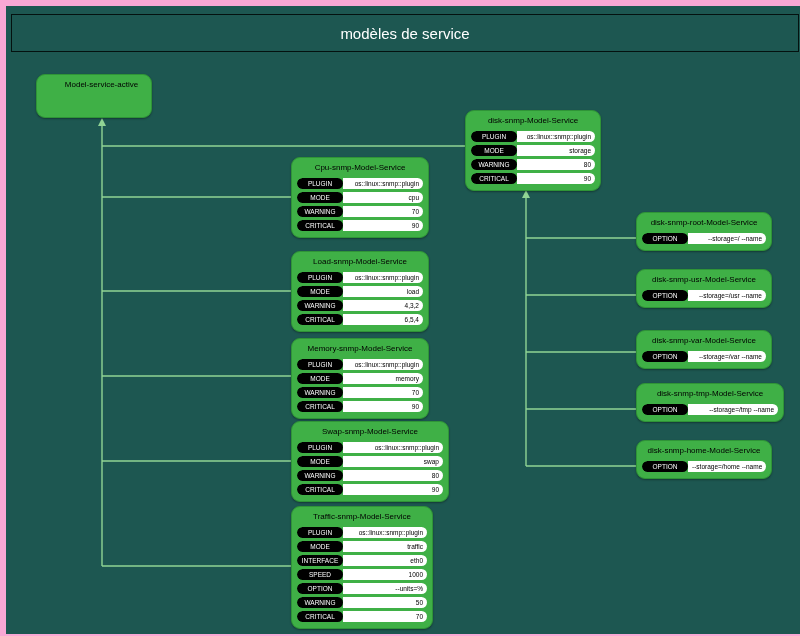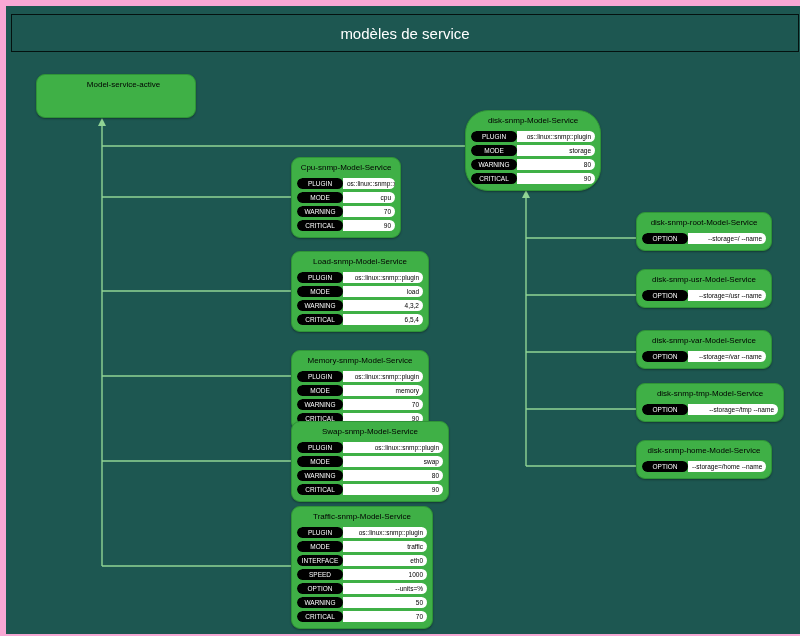--- a/index.html
+++ b/index.html
@@ -67,43 +67,43 @@
     <line x1="520" y1="346" x2="630" y2="346"></line>
     <line x1="520" y1="403" x2="630" y2="403"></line>
     <line x1="520" y1="460" x2="630" y2="460"></line>
     <polygon points="520,184 516,192 524,192"></polygon>
   </svg>
 
   <div class="title-bar">
     <span>modèles de service</span>
   </div>
 
-<div class="node" style="left: 30px; top: 68px; width: 160px; height: 44px; padding-left: 20px;">
+<div class="node" style="left: 30px; top: 68px; width: 116px; height: 44px; padding-left: 20px;">
       <div class="node-title">Model-service-active</div>
     </div>
-    <div class="node" style="left: 459px; top: 104px; width: 136px; border-radius: 23px;">
+    <div class="node" style="left: 459px; top: 104px; width: 136px;">
       <div class="node-title">disk-snmp-Model-Service</div>
       <div class="node-row">
         <span class="row-label">PLUGIN</span>
         <span class="row-value">os::linux::snmp::plugin</span>
       </div>
       <div class="node-row">
         <span class="row-label">MODE</span>
         <span class="row-value">storage</span>
       </div>
       <div class="node-row">
         <span class="row-label">WARNING</span>
         <span class="row-value">80</span>
       </div>
       <div class="node-row">
         <span class="row-label">CRITICAL</span>
         <span class="row-value">90</span>
       </div>
     </div>
-    <div class="node" style="left: 285px; top: 151px; width: 110px;">
+    <div class="node" style="left: 285px; top: 151px; width: 138px;">
       <div class="node-title">Cpu-snmp-Model-Service</div>
       <div class="node-row">
         <span class="row-label">PLUGIN</span>
         <span class="row-value">os::linux::snmp::plugin</span>
       </div>
       <div class="node-row">
         <span class="row-label">MODE</span>
         <span class="row-value">cpu</span>
       </div>
       <div class="node-row">
@@ -127,21 +127,21 @@
       </div>
       <div class="node-row">
         <span class="row-label">WARNING</span>
         <span class="row-value">4,3,2</span>
       </div>
       <div class="node-row">
         <span class="row-label">CRITICAL</span>
         <span class="row-value">6,5,4</span>
       </div>
     </div>
-    <div class="node" style="left: 285px; top: 344px; width: 138px;">
+    <div class="node" style="left: 285px; top: 332px; width: 138px;">
       <div class="node-title">Memory-snmp-Model-Service</div>
       <div class="node-row">
         <span class="row-label">PLUGIN</span>
         <span class="row-value">os::linux::snmp::plugin</span>
       </div>
       <div class="node-row">
         <span class="row-label">MODE</span>
         <span class="row-value">memory</span>
       </div>
       <div class="node-row">

